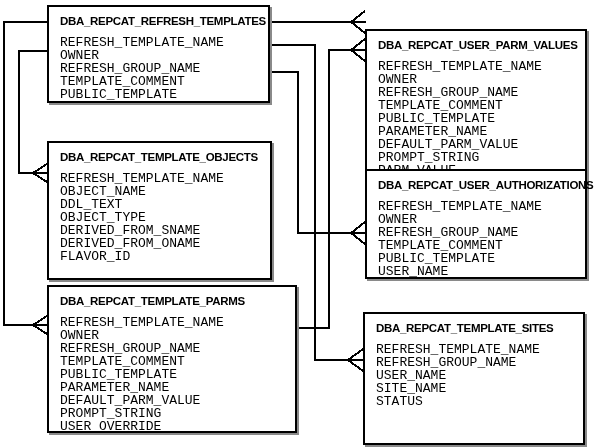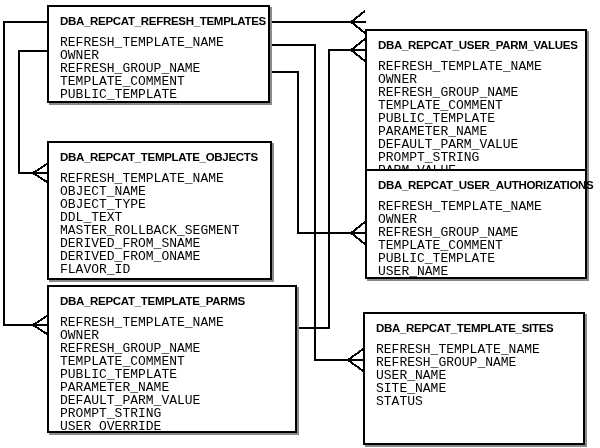--- a/index.html
+++ b/index.html
@@ -75,23 +75,22 @@
       <div class="frow">TEMPLATE_COMMENT</div>
       <div class="frow">PUBLIC_TEMPLATE</div>
     </div>
 </div>
 
 <div class="tbox" id="box-template-objects">
   <div class="ttitle">DBA_REPCAT_TEMPLATE_OBJECTS</div>
   <div class="tfields">
       <div class="frow">REFRESH_TEMPLATE_NAME</div>
       <div class="frow">OBJECT_NAME</div>
+      <div class="frow">DDL_TEXT</div>
       <div class="frow">OBJECT_TYPE</div>
-      <div class="frow">DDL_TEXT</div>
-      <div class="frow">MASTER_ROLLBACK_SEGMENT</div>
       <div class="frow">DERIVED_FROM_SNAME</div>
       <div class="frow">DERIVED_FROM_ONAME</div>
       <div class="frow">FLAVOR_ID</div>
     </div>
 </div>
 
 <div class="tbox" id="box-template-parms">
   <div class="ttitle">DBA_REPCAT_TEMPLATE_PARMS</div>
   <div class="tfields">
       <div class="frow">REFRESH_TEMPLATE_NAME</div>

